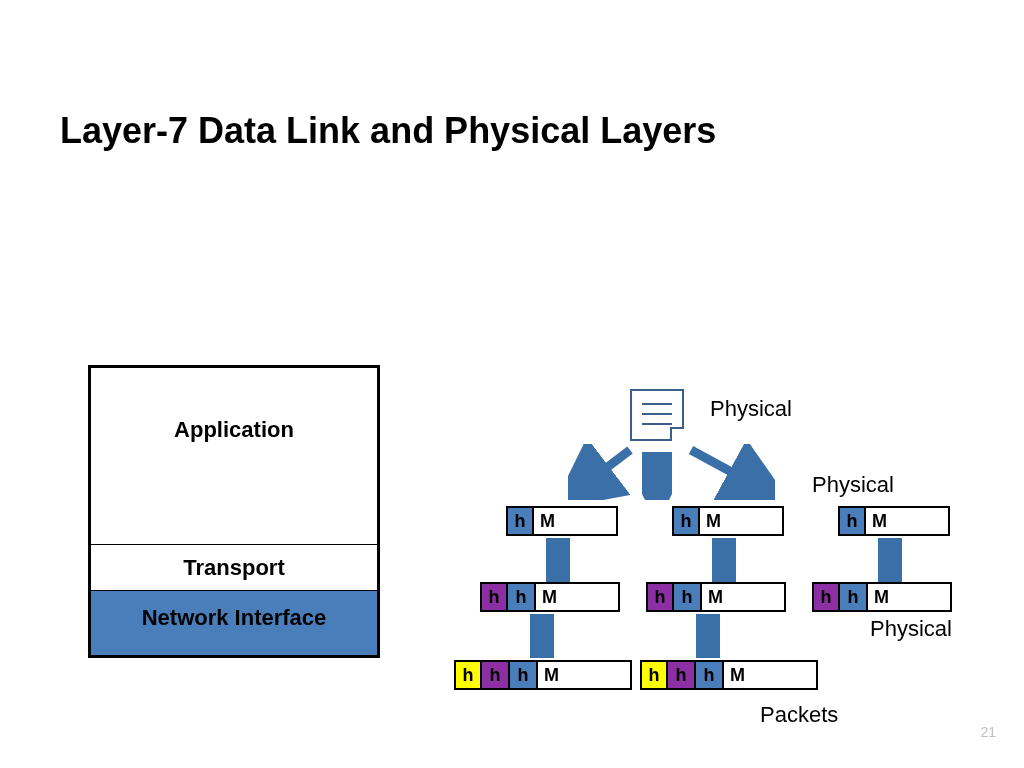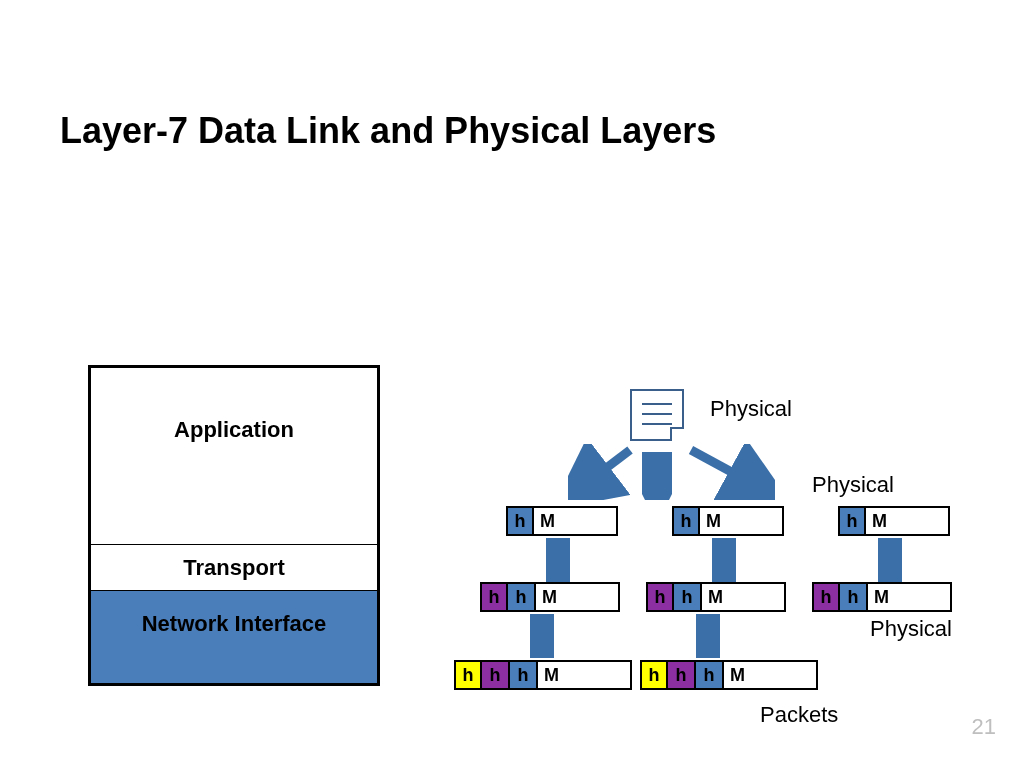--- a/index.html
+++ b/index.html
@@ -17,21 +17,21 @@
     left: 60px;
     top: 110px;
     font-size: 36px;
     font-weight: bold;
     color: #000;
   }
   .page-number {
     position: absolute;
     right: 28px;
     bottom: 28px;
-    font-size: 22px;
+    font-size: 14px;
     color: #bfbfbf;
   }
 
   
   .layer-table {
     position: absolute;
     left: 88px;
     top: 365px;
     width: 292px;
     border: 3px solid #000;
@@ -46,24 +46,24 @@
     display: flex;
     align-items: flex-start;
     justify-content: center;
     padding-top: 10px;
   }
   .layer-row:last-child { border-bottom: none; }
   .row-app { height: 138px; margin-top: 39px; }
   .row-transport { height: 46px; align-items: center; padding-top:0; }
   .row-network { height: 42px; align-items: center; padding-top:0; }
   .row-netif {
-    height: 92px;
+    height: 64px;
     background: #4a7ebb;
     align-items: flex-start;
-    padding-top: 20px;
+    padding-top: 14px;
   }
 
   
   .lbl {
     position: absolute;
     font-size: 22px;
     color: #000;
   }
 
   

